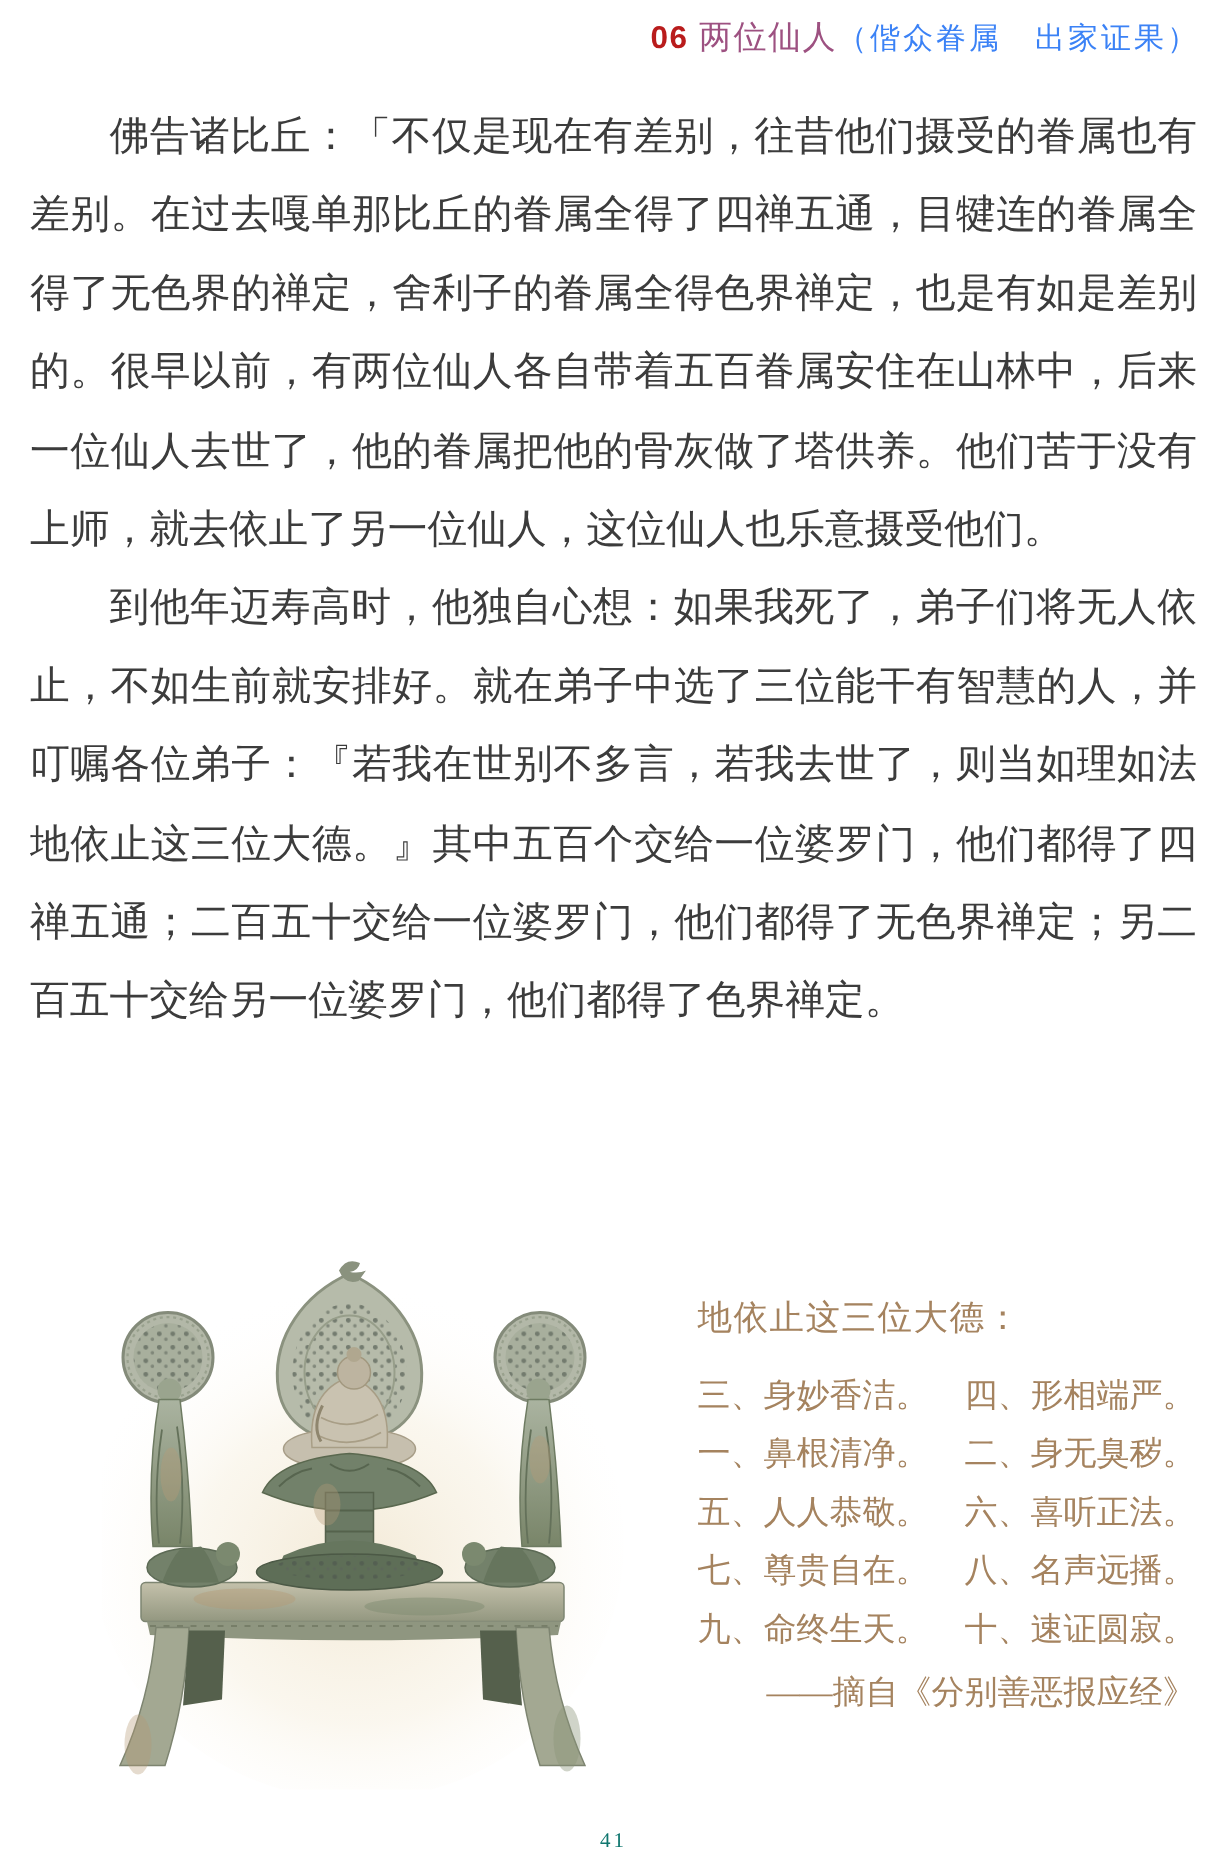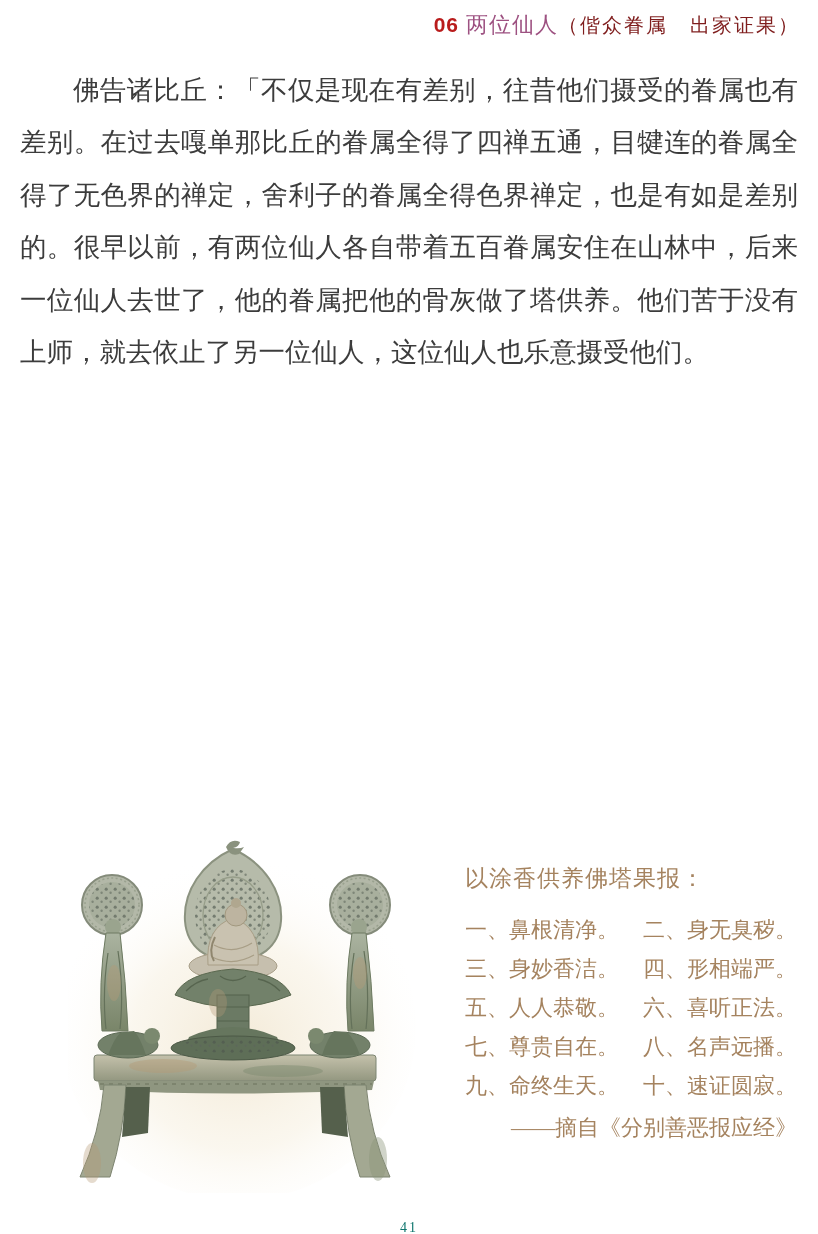--- a/index.html
+++ b/index.html
@@ -8,21 +8,21 @@
     background:#ffffff; overflow:hidden;
     font-family:"Liberation Serif", serif;
   }
 
   
   .page-header { position:absolute; top:10px; right:18px; white-space:nowrap; }
   .ch-num  { font-family:"Liberation Sans",sans-serif; font-weight:700;
              color:#b91c1c; font-size:21px; letter-spacing:1px; margin-right:7px; }
   .ch-title{ font-family:"Liberation Sans",sans-serif; font-weight:400;
              color:var(--accent,#9d5181); font-size:22px; letter-spacing:1px; }
-  .ch-sub  { color:#7f1d1d; font-size:20px; letter-spacing:2px;text-align:right; }
+  .ch-sub  { color:#3b82f6; font-size:20px; letter-spacing:2px;text-align:right; }
 
   
   .body-text { position:absolute; left:20px; top:64px; width:778px; color:#3c3c3c;
                font-size:26.5px; }
   .line { height:52.4px; line-height:52.4px; text-align:justify; text-align-last:justify;
           white-space:nowrap; overflow:visible; }
   .line.first { text-indent:2em; }
   .line.last  { text-align-last:left; }
 
   
@@ -49,20 +49,28 @@
   </header>
 
   <main class="body-text" id="bodyText">
       <div>
         <div class="line first">佛告诸比丘：「不仅是现在有差别，往昔他们摄受的眷属也有</div>
         <div class="line">差别。在过去嘎单那比丘的眷属全得了四禅五通，目犍连的眷属全</div>
         <div class="line">得了无色界的禅定，舍利子的眷属全得色界禅定，也是有如是差别</div>
         <div class="line">的。很早以前，有两位仙人各自带着五百眷属安住在山林中，后来</div>
         <div class="line">一位仙人去世了，他的眷属把他的骨灰做了塔供养。他们苦于没有</div>
         <div class="line last">上师，就去依止了另一位仙人，这位仙人也乐意摄受他们。</div>
+      </div>
+      <div>
+        <div class="line first">到他年迈寿高时，他独自心想：如果我死了，弟子们将无人依</div>
+        <div class="line">止，不如生前就安排好。就在弟子中选了三位能干有智慧的人，并</div>
+        <div class="line">叮嘱各位弟子：『若我在世别不多言，若我去世了，则当如理如法</div>
+        <div class="line">地依止这三位大德。』其中五百个交给一位婆罗门，他们都得了四</div>
+        <div class="line">禅五通；二百五十交给一位婆罗门，他们都得了无色界禅定；另二</div>
+        <div class="line last">百五十交给另一位婆罗门，他们都得了色界禅定。</div>
       </div>
     </main>
 
   <figure class="statue" role="img" aria-label="bronze altar: seated Buddha with leaf-shaped halo on lotus pedestal, flanked by two standing attendants with round halos, on a four-legged table">
     <svg width="352" height="360" viewBox="0 0 352 360">
       <defs>
         <radialGradient id="glowG" cx="50%" cy="55%" r="55%">
           <stop offset="0%" stop-color="#f1e6d0" stop-opacity="0.85"></stop>
           <stop offset="55%" stop-color="#f5edda" stop-opacity="0.45"></stop>
           <stop offset="100%" stop-color="#ffffff" stop-opacity="0"></stop>
@@ -147,29 +155,29 @@
         <path d="M149,174 h32 M149,188 h32" stroke="#55624c" stroke-width="1.2"></path>
         <path d="M121,204 Q165,184 209,204 L213,214 L117,214 Z" fill="#66765e"></path>
         <ellipse cx="165" cy="215" rx="62" ry="12" fill="#5e6e57" stroke="#4c5946" stroke-width="1"></ellipse>
         <ellipse cx="165" cy="212" rx="50" ry="8" fill="url(#holes)" opacity="0.9"></ellipse>
         <ellipse cx="150" cy="170" rx="9" ry="14" fill="#b59b79" opacity="0.35"></ellipse>
       </g>
     </svg>
   </figure>
 
   <aside class="merit">
-    <div class="merit-title">以涂香供养佛塔果报：</div>
+    <div class="merit-title">地依止这三位大德：</div>
     <div id="meritItems">
+        <div class="merit-row">
+          <span>三、身妙香洁。</span>
+          <span>四、形相端严。</span>
+        </div>
         <div class="merit-row">
           <span>一、鼻根清净。</span>
           <span>二、身无臭秽。</span>
-        </div>
-        <div class="merit-row">
-          <span>三、身妙香洁。</span>
-          <span>四、形相端严。</span>
         </div>
         <div class="merit-row">
           <span>五、人人恭敬。</span>
           <span>六、喜听正法。</span>
         </div>
         <div class="merit-row">
           <span>七、尊贵自在。</span>
           <span>八、名声远播。</span>
         </div>
         <div class="merit-row">

